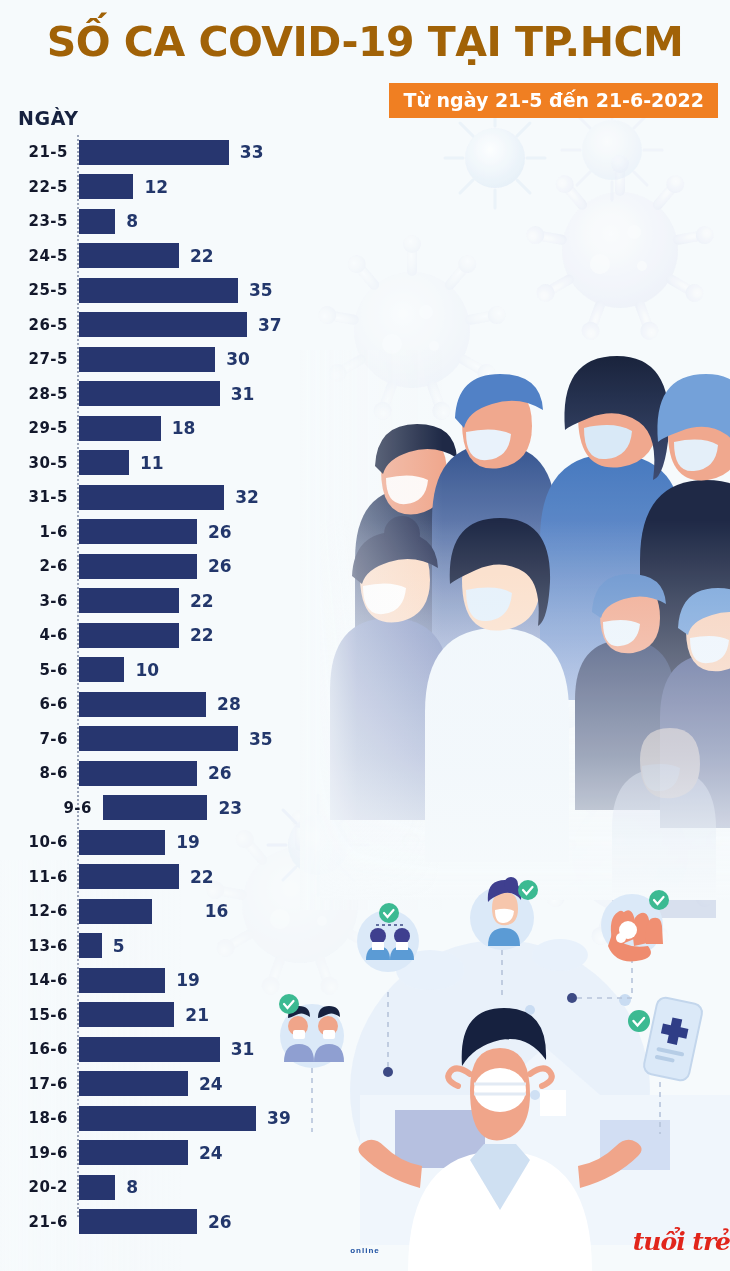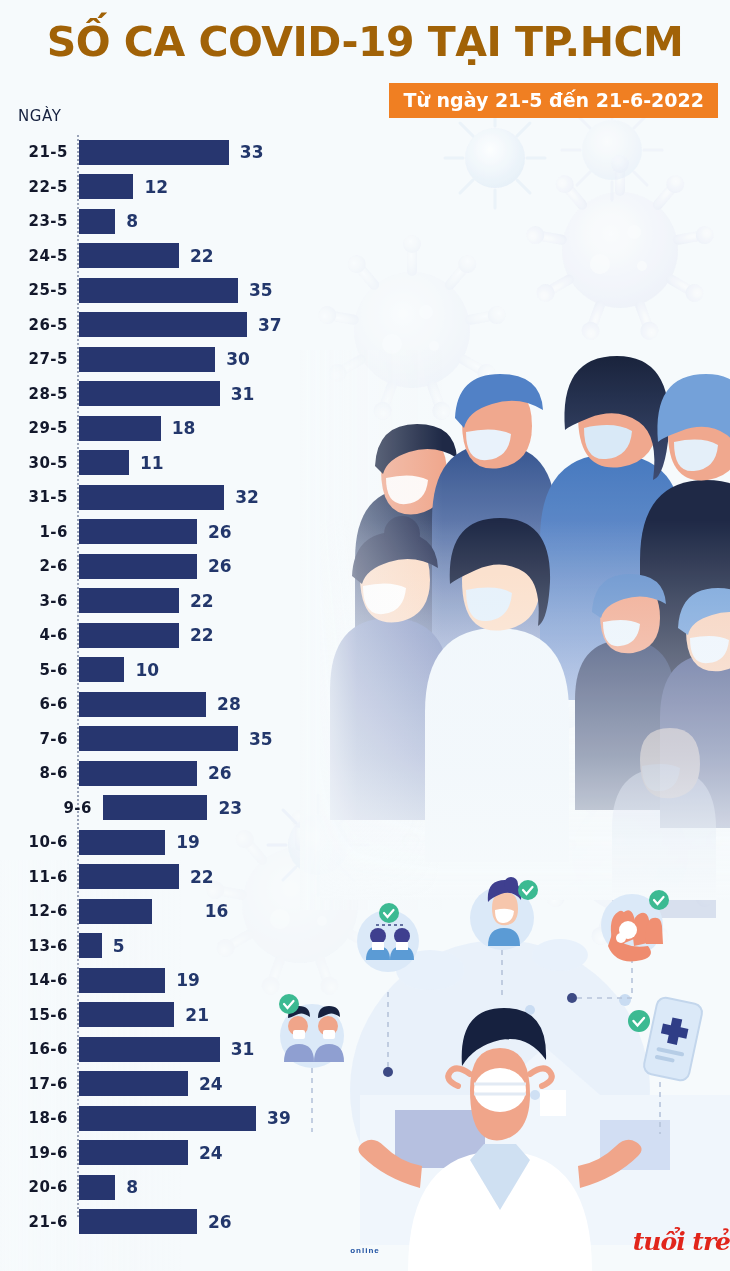--- a/index.html
+++ b/index.html
@@ -28,21 +28,21 @@
   .date-badge {
     position:absolute; top:83px; right:12px;
     background:#f07f22; color:#ffffff;
     font-size:19px; font-weight:bold;
     padding:6px 14px 7px 14px;
     white-space:nowrap;
     font-family:"DejaVu Sans", sans-serif;
   }
   .axis-caption {
     position:absolute; top:107px; left:18px;
-    font-size:15px; font-weight:normal; color:#16213f;
+    font-size:19px; font-weight:bold; color:#16213f;
     letter-spacing:0.6px;
     font-family:"DejaVu Sans", sans-serif;
   }
 
   
   .chart { position:absolute; top:135px; left:0; width:730px; z-index:2; }
   .axis-line {
     position:absolute; left:77px; top:0; width:0; height:1082px;
     border-left:2px dotted #9aa3b8;
   }
@@ -512,21 +512,21 @@
       <div class="row-date">18-6</div>
       <div class="row-bar" style="width: 177.06px;"></div>
       <div class="row-val" style="left: 267.06px;">39</div>
     </div>
     <div class="row" style="top: 1000.5px;">
       <div class="row-date">19-6</div>
       <div class="row-bar" style="width: 108.96px;"></div>
       <div class="row-val" style="left: 198.96px;">24</div>
     </div>
     <div class="row" style="top: 1035px;">
-      <div class="row-date">20-6</div>
+      <div class="row-date">20-2</div>
       <div class="row-bar" style="width: 36.32px;"></div>
       <div class="row-val" style="left: 126.32px;">8</div>
     </div>
     <div class="row" style="top: 1069.5px;">
       <div class="row-date">21-6</div>
       <div class="row-bar" style="width: 118.04px;"></div>
       <div class="row-val" style="left: 208.04px;">26</div>
     </div>
   </div>
 

